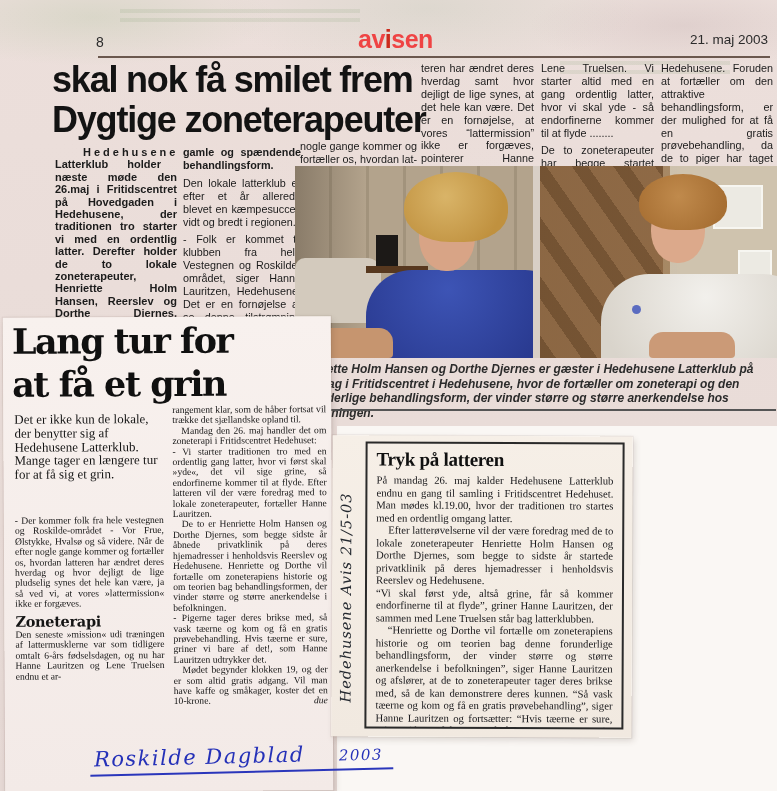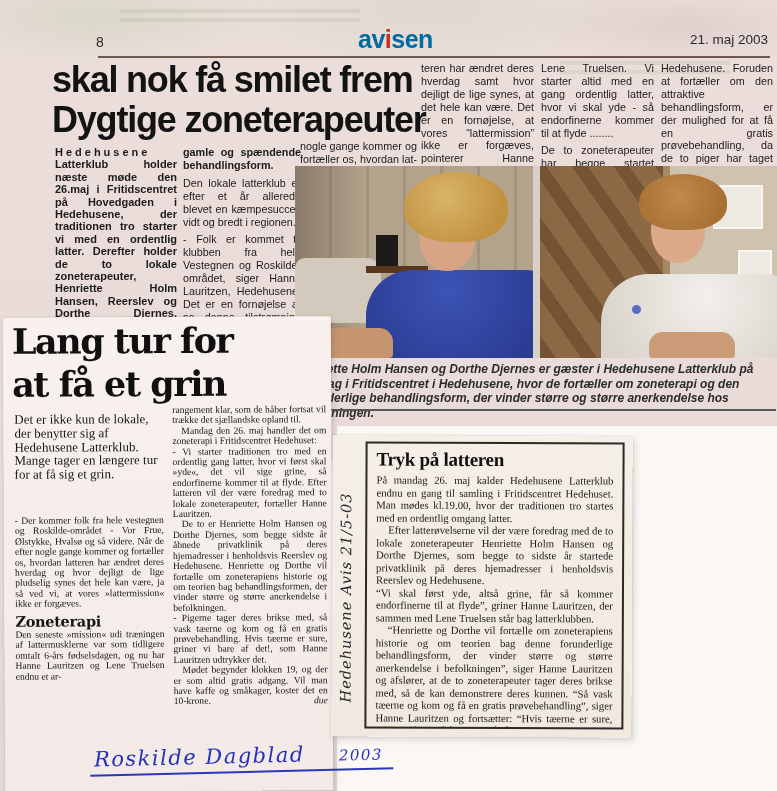--- a/index.html
+++ b/index.html
@@ -13,29 +13,29 @@
       radial-gradient(ellipse 220px 60px at 88% 6%, rgba(200,180,180,.35), transparent 70%),
       radial-gradient(ellipse 340px 120px at 40% 30%, rgba(235,220,215,.5), transparent 75%),
       linear-gradient(#ecdfdb,#e9dcd8);}
   .news-left-bg{position:absolute;left:0;top:426px;width:337px;height:365px;
     background:linear-gradient(#e9dcd8,#e5d8d4);}
   .ghost{position:absolute;opacity:.14;background:repeating-linear-gradient(0deg,#7a9a6a 0 4px,transparent 4px 9px);}
   
   .pagenum{position:absolute;left:96px;top:34px;font-size:14px;color:#2b2b2b;}
   .dateline{position:absolute;right:9px;top:32px;font-size:13.5px;color:#2b2b2b;}
   .logo{position:absolute;left:358px;top:25px;font-size:25px;font-weight:bold;letter-spacing:-.5px;}
-  .logo .blue{color:#0369a1;text-align:center;} .logo .red{color:#cc2b1c;}
+  .logo .blue{color:#ef4444;text-align:center;} .logo .red{color:#cc2b1c;}
   .header-rule{position:absolute;left:98px;top:56px;width:672px;height:2px;background:#6b584e;}
   
   .headline{position:absolute;left:52px;top:60px;width:375px;font-size:36px;line-height:40px;
     font-weight:bold;letter-spacing:-1.2px;color:#131313;}
   .col{position:absolute;font-size:10.8px;line-height:12.9px;text-align:justify;color:#1b1b1b;}
   .col p{margin:0 0 5px 0;}
   .c1{left:55px;top:146px;width:122px;font-weight:bold;font-size:11px;line-height:12.4px;}
-  .c1 .spread{letter-spacing:3px;}
+  .c1 .spread{letter-spacing:3px;margin-left:28px;}
   .c2{left:183px;top:146px;width:118px;}
   .c2 .lead{font-weight:bold;}
   .c3{left:300px;top:140px;width:117px;}
   .c4{left:421px;top:62px;width:113px;}
   .c5{left:541px;top:62px;width:113px;}
   .c6{left:661px;top:62px;width:112px;}
   
   .photo{position:absolute;left:295px;top:166px;width:482px;height:192px;display:flex;gap:7px;
     background:#d8cfc6;}
   .pane{position:relative;overflow:hidden;flex:1;}

